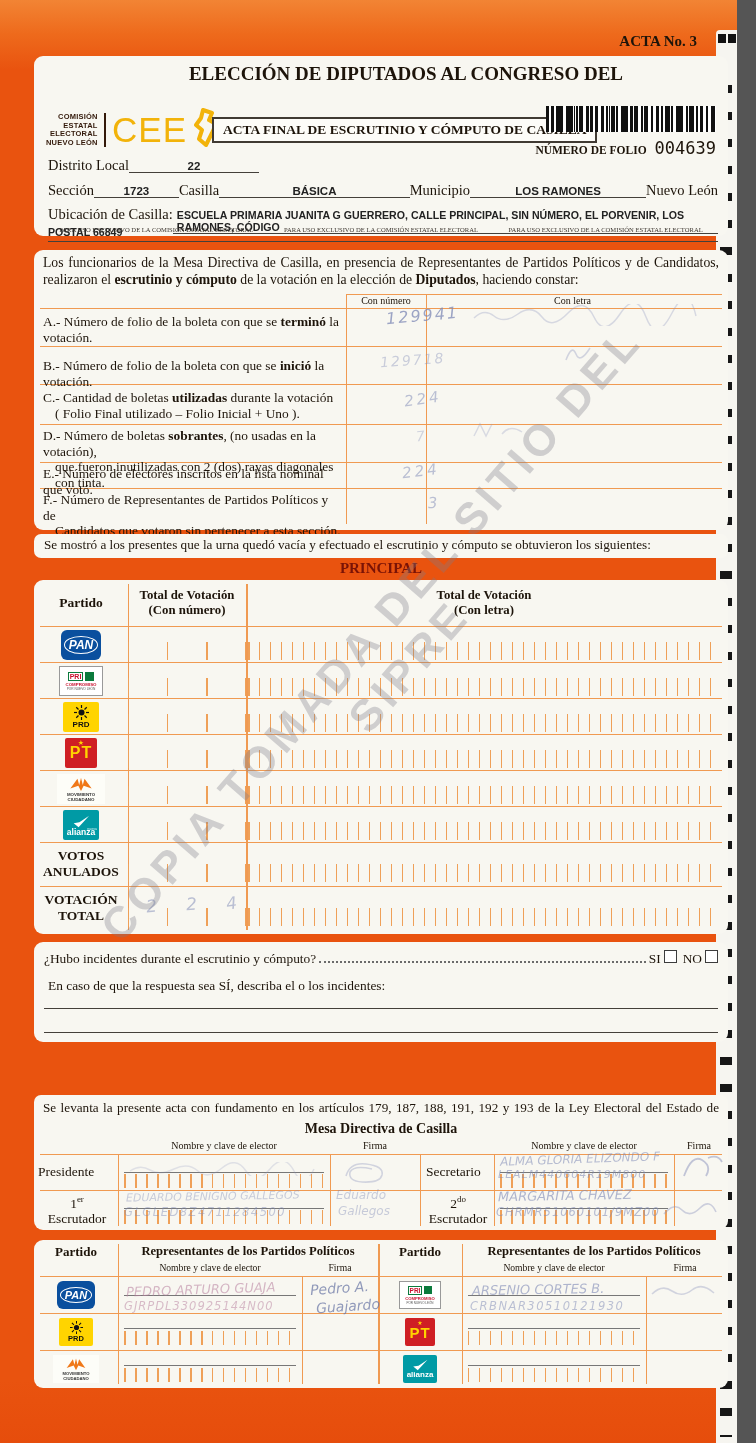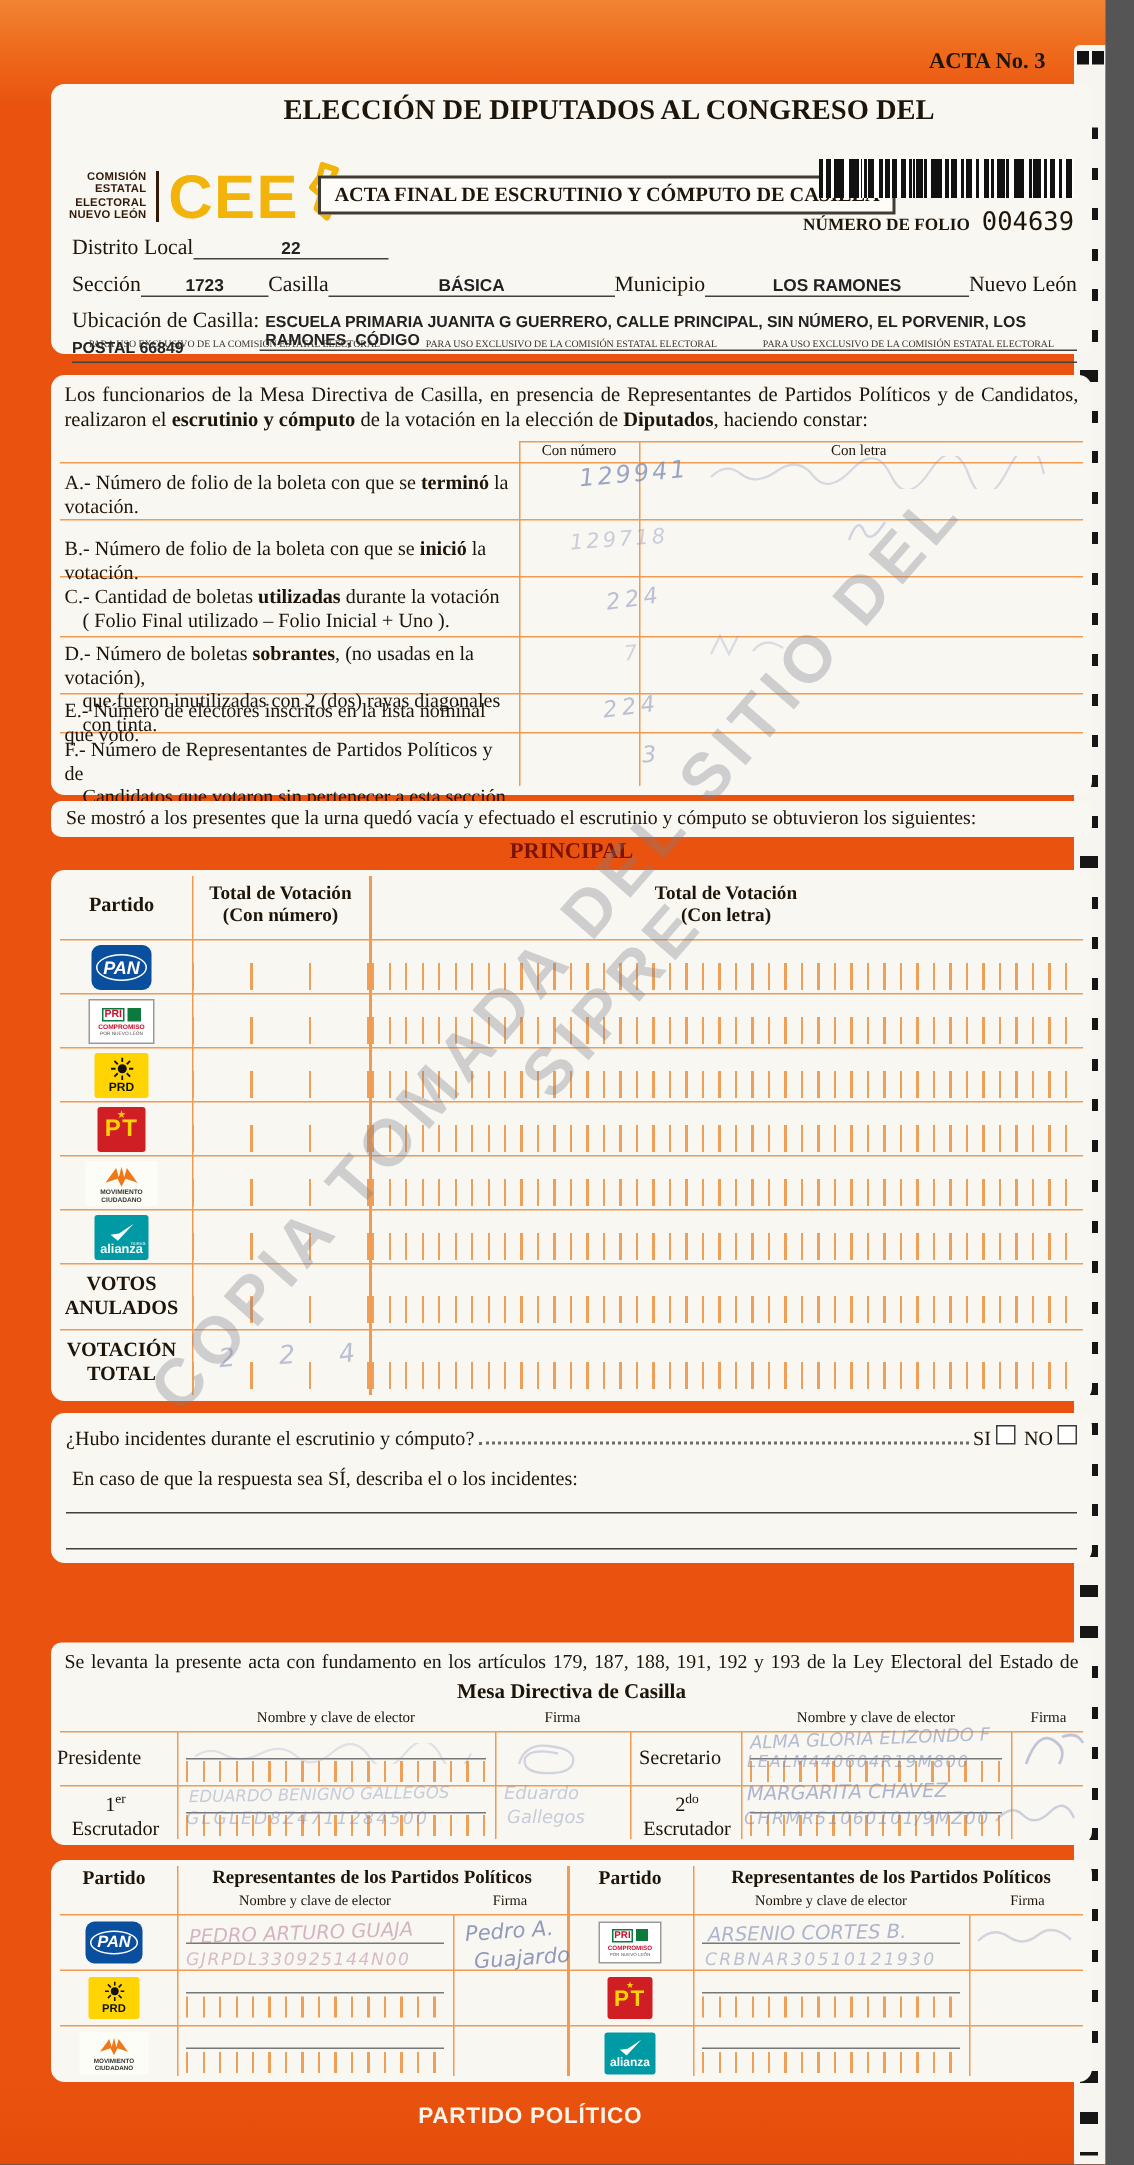--- a/index.html
+++ b/index.html
@@ -48,21 +48,21 @@
     <div class="abs serif b dark" style="top:7px;left:110px;right:60px;text-align:center;font-size:19px;">ELECCIÓN DE DIPUTADOS AL CONGRESO DEL</div>
 
     <div class="abs" style="left:12px;top:52px;display:flex;align-items:center;gap:6px;">
       <div class="sans b" style="font-size:7.5px;line-height:8.5px;text-align:right;color:#33190a;letter-spacing:.2px;">
         <div>COMISIÓN</div>
         <div>ESTATAL</div>
         <div>ELECTORAL</div>
         <div>NUEVO LEÓN</div>
       </div>
       <div style="width:2.5px;height:34px;background:#33190a;"></div>
-      <div class="sans" style="font-size:41px;font-weight:700;color:#f2b30a;letter-spacing:1px;line-height:34px;">CEE</div>
+      <div class="sans" style="font-size:35px;font-weight:400;color:#f2b30a;letter-spacing:1px;line-height:34px;">CEE</div>
       <span>
         <svg width="27" height="40" viewBox="0 0 27 40">
           <path d="M10,2 L19,5 L16,12 L23,16 L19,25 L13,37 L6,31 L9,22 L3,17 L8,10 Z" fill="none" stroke="#f2b30a" stroke-width="4" stroke-linejoin="round"></path>
         </svg>
       </span>
     </div>
 
     <div class="abs serif b dark" style="left:178px;top:61px;border:2px solid #403a33;padding:3px 9px;font-size:13.5px;background:#fdfcf8;">ACTA FINAL DE ESCRUTINIO Y CÓMPUTO DE CASILLA</div>
 
     <div class="abs" style="right:12px;top:50px;width:170px;height:26px;background-color:#fff;
@@ -462,16 +462,15 @@
   <div class="hw" style="left:310px;top:1280px;font-size:14px;opacity:.75;color:#6f7ba8;transform:rotate(-4deg);">Pedro A.</div>
   <div class="hw" style="left:316px;top:1298px;font-size:14px;opacity:.75;color:#6f7ba8;transform:rotate(-4deg);">Guajardo</div>
   <div class="hw" style="left:472px;top:1282px;font-size:13px;opacity:.6;transform:rotate(-1deg);">ARSENIO CORTES B.</div>
   <div class="hw" style="left:470px;top:1299px;font-size:11.5px;opacity:.5;letter-spacing:1.5px;">CRBNAR30510121930</div>
   <span class="abs" style="left:648px;top:1282px;opacity:.35;">
     <svg width="70" height="18" viewBox="0 0 70 18">
         <path d="M4,12 Q14,2 24,9 T44,8 T66,11" fill="none" stroke="#8b93bd" stroke-width="1.6"></path>
       </svg>
   </span>
 
-  <div class="abs sans b" style="left:0;right:30px;top:1402px;text-align:center;font-size:15px;color:#fcf3e9;letter-spacing:.5px;">PARTIDO POLÍTICO</div>
 
   <div class="wm">COPIA TOMADA DEL SITIO DEL SIPRE</div>
 </div>
 
 </body></html>

